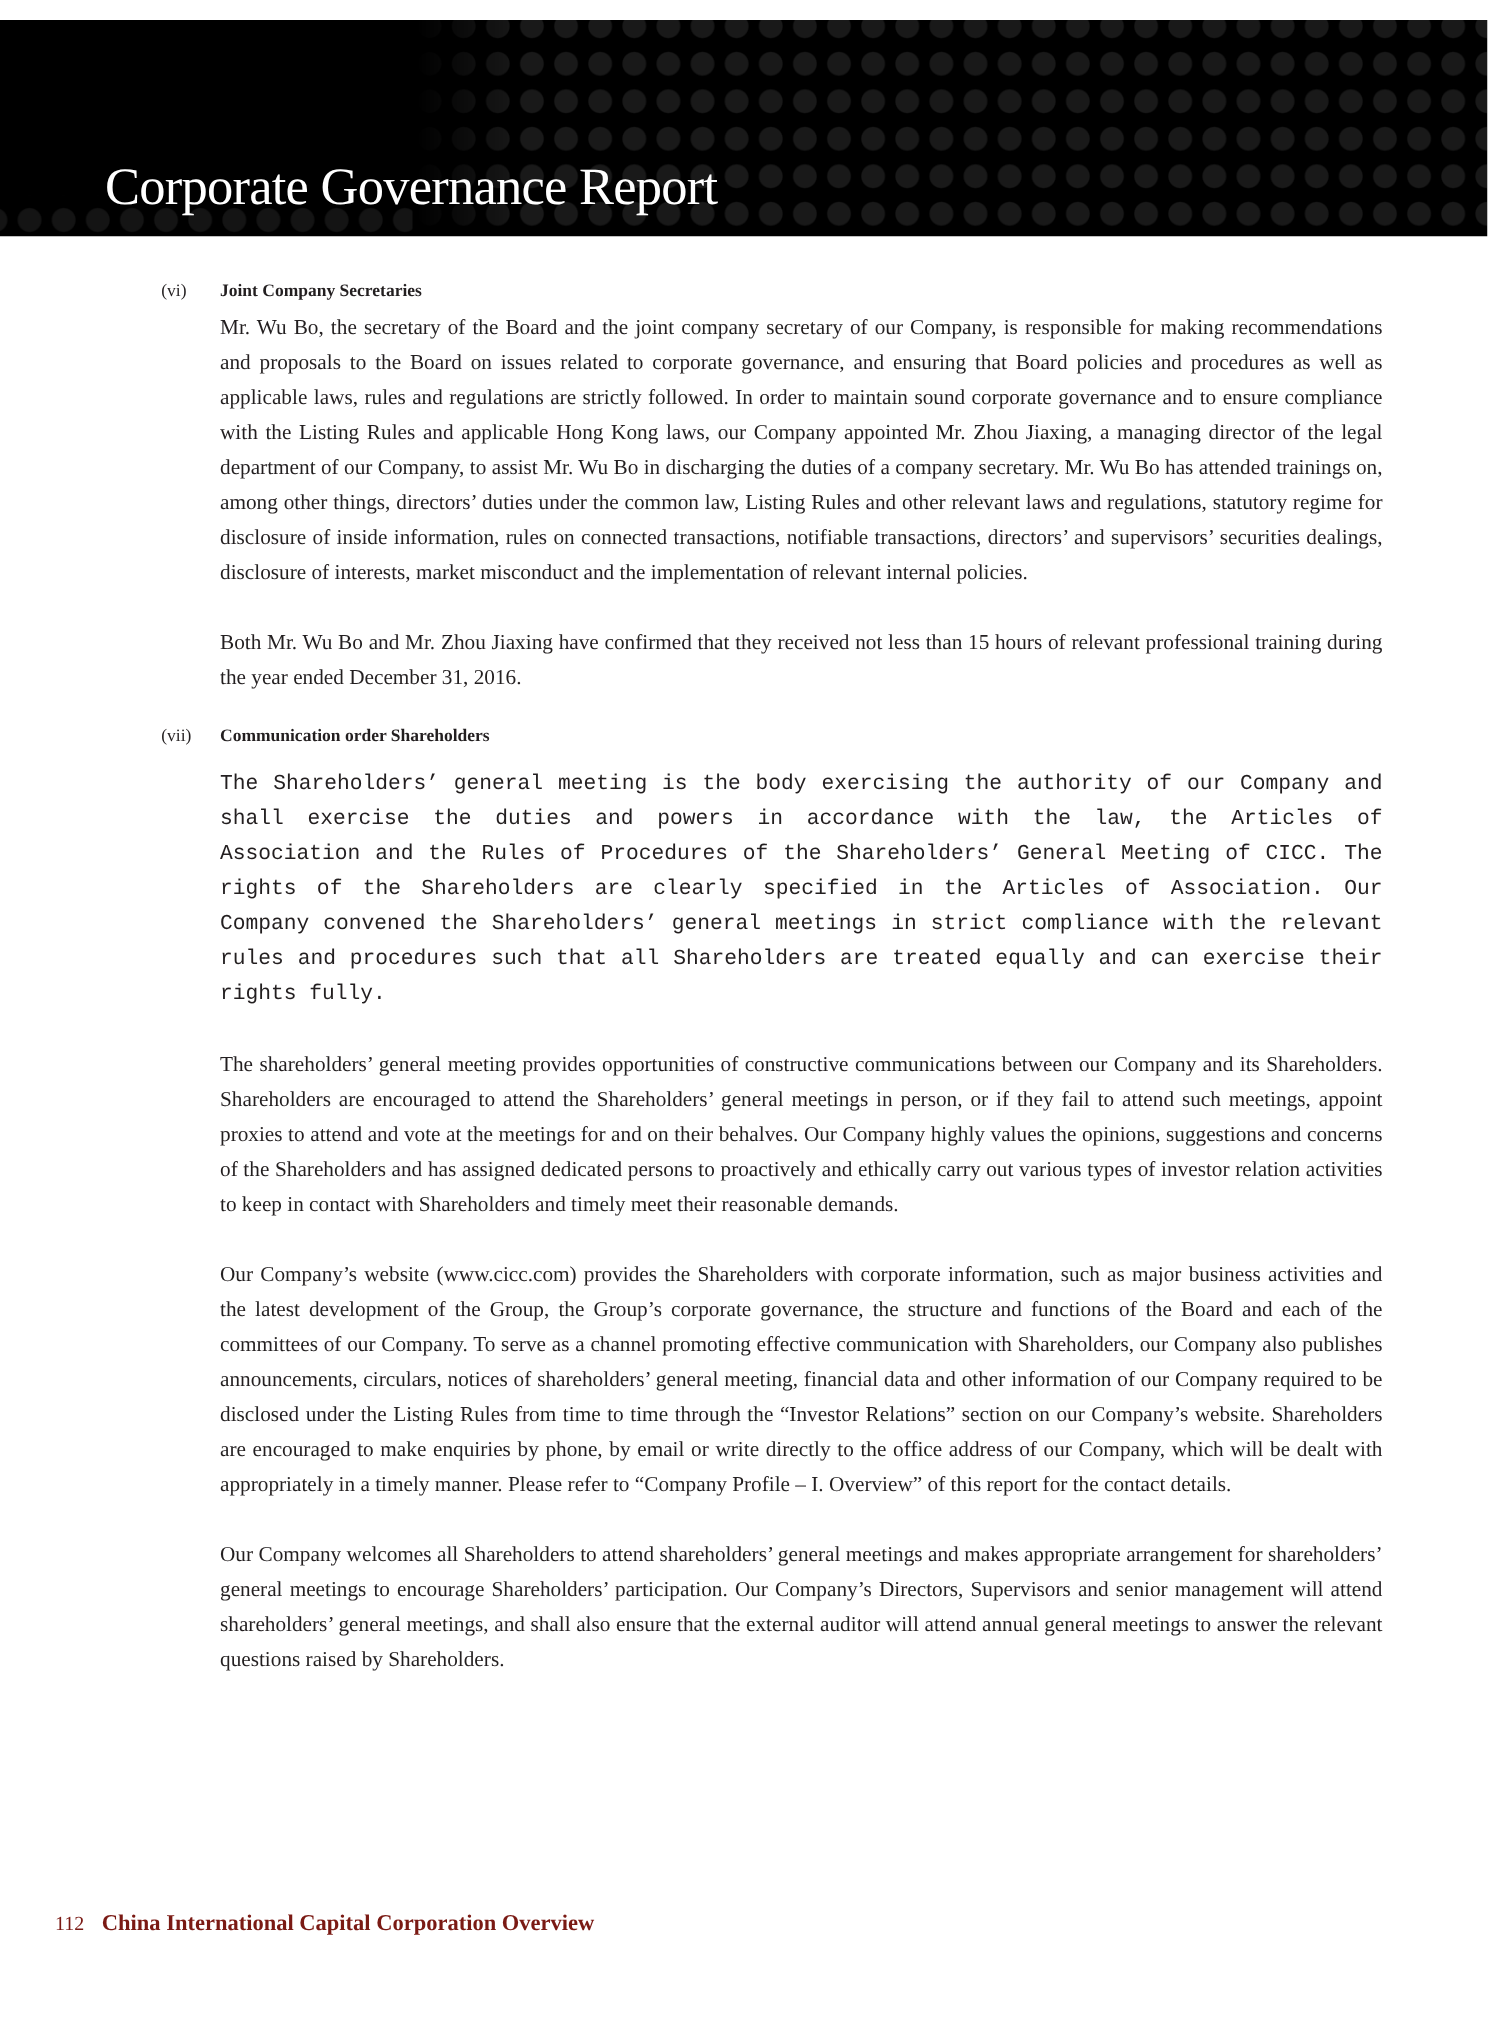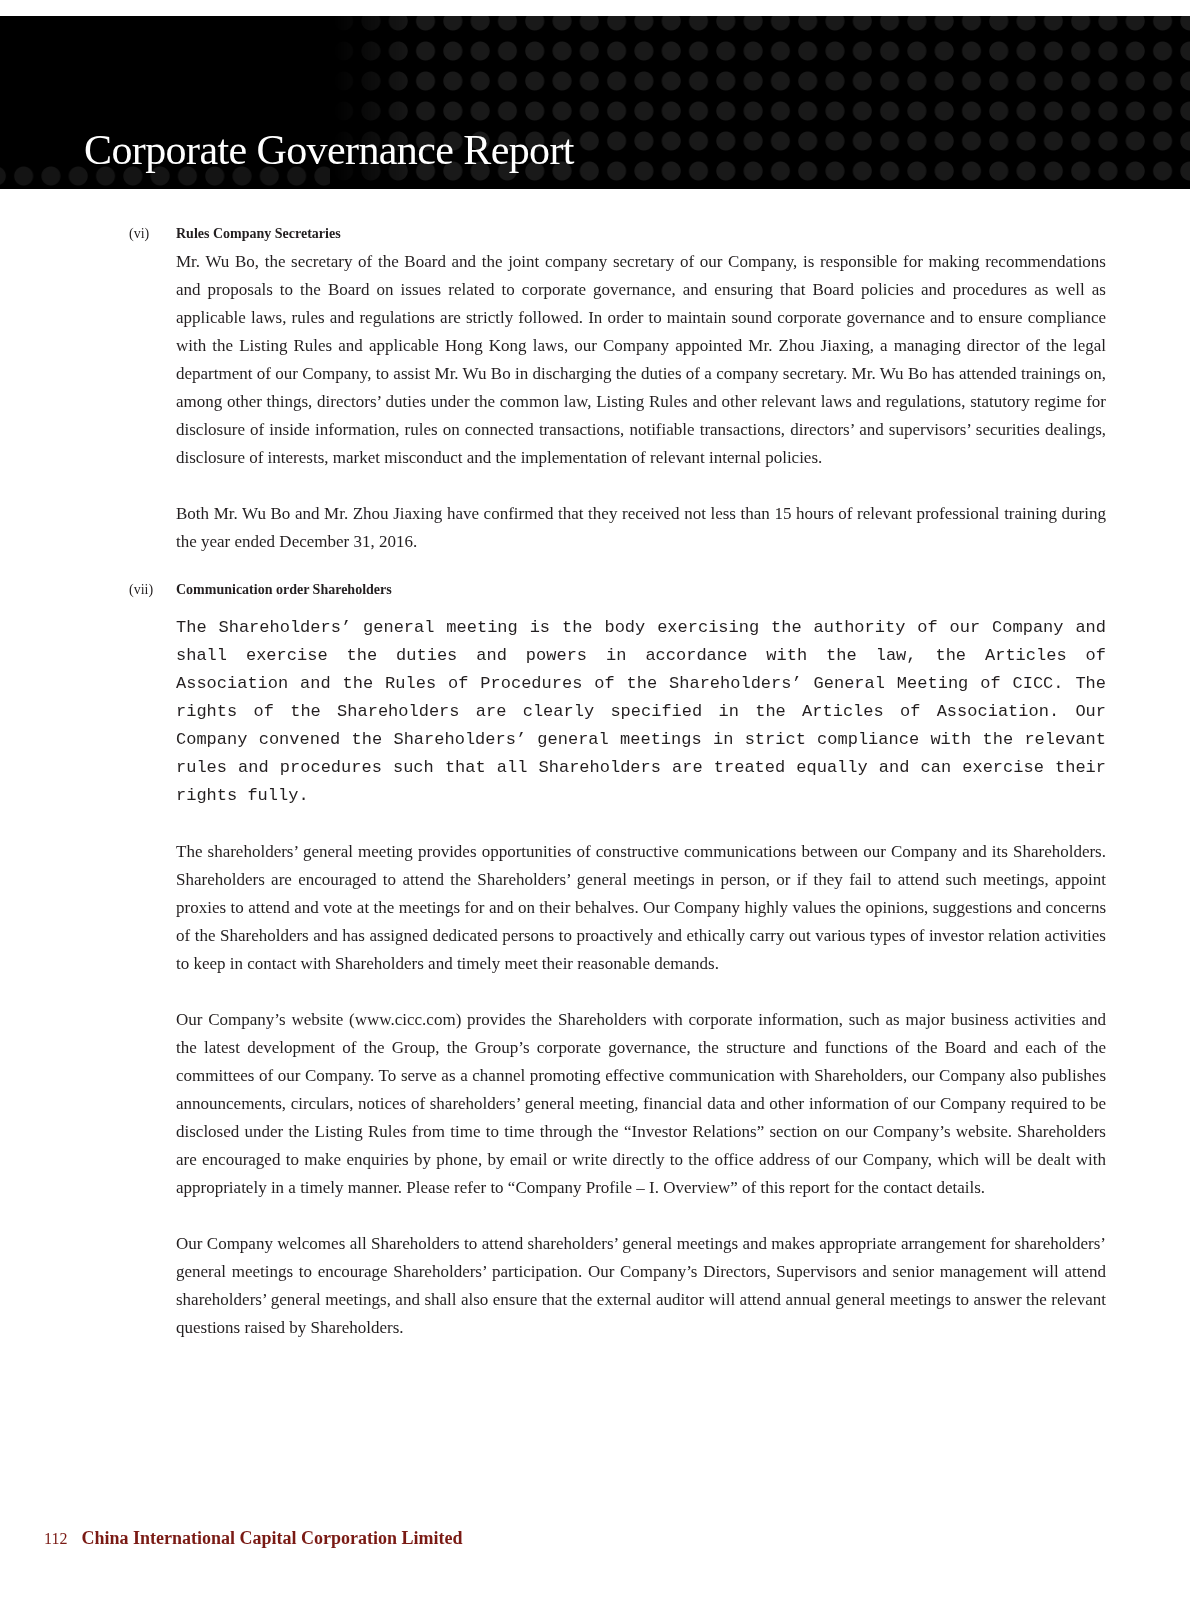--- a/index.html
+++ b/index.html
@@ -105,35 +105,35 @@
   <div class="dots d2"></div>
   <div class="dots d3"></div>
   <div class="title">Corporate Governance Report</div>
 </div>
 
 <div class="content">
 
   <div class="section sec1">
     <h2 class="section-heading">
       <span class="section-num">(vi)</span>
-      <span class="section-title">Rules Company Secretaries</span>
+      <span class="section-title">Joint Company Secretaries</span>
     </h2>
     <p class="para">Mr. Wu Bo, the secretary of the Board and the joint company secretary of our Company, is responsible for making recommendations and proposals to the Board on issues related to corporate governance, and ensuring that Board policies and procedures as well as applicable laws, rules and regulations are strictly followed. In order to maintain sound corporate governance and to ensure compliance with the Listing Rules and applicable Hong Kong laws, our Company appointed Mr. Zhou Jiaxing, a managing director of the legal department of our Company, to assist Mr. Wu Bo in discharging the duties of a company secretary. Mr. Wu Bo has attended trainings on, among other things, directors’ duties under the common law, Listing Rules and other relevant laws and regulations, statutory regime for disclosure of inside information, rules on connected transactions, notifiable transactions, directors’ and supervisors’ securities dealings, disclosure of interests, market misconduct and the implementation of relevant internal policies.</p>
     <p class="para">Both Mr. Wu Bo and Mr. Zhou Jiaxing have confirmed that they received not less than 15 hours of relevant professional training during the year ended December 31, 2016.</p>
   </div>
 
   <div class="section sec2">
     <h2 class="section-heading">
       <span class="section-num">(vii)</span>
       <span class="section-title">Communication order Shareholders</span>
     </h2>
     <p class="para">The Shareholders’ general meeting is the body exercising the authority of our Company and shall exercise the duties and powers in accordance with the law, the Articles of Association and the Rules of Procedures of the Shareholders’ General Meeting of CICC. The rights of the Shareholders are clearly specified in the Articles of Association. Our Company convened the Shareholders’ general meetings in strict compliance with the relevant rules and procedures such that all Shareholders are treated equally and can exercise their rights fully.</p>
     <p class="para">The shareholders’ general meeting provides opportunities of constructive communications between our Company and its Shareholders. Shareholders are encouraged to attend the Shareholders’ general meetings in person, or if they fail to attend such meetings, appoint proxies to attend and vote at the meetings for and on their behalves. Our Company highly values the opinions, suggestions and concerns of the Shareholders and has assigned dedicated persons to proactively and ethically carry out various types of investor relation activities to keep in contact with Shareholders and timely meet their reasonable demands.</p>
     <p class="para">Our Company’s website (www.cicc.com) provides the Shareholders with corporate information, such as major business activities and the latest development of the Group, the Group’s corporate governance, the structure and functions of the Board and each of the committees of our Company. To serve as a channel promoting effective communication with Shareholders, our Company also publishes announcements, circulars, notices of shareholders’ general meeting, financial data and other information of our Company required to be disclosed under the Listing Rules from time to time through the “Investor Relations” section on our Company’s website. Shareholders are encouraged to make enquiries by phone, by email or write directly to the office address of our Company, which will be dealt with appropriately in a timely manner. Please refer to “Company Profile – I. Overview” of this report for the contact details.</p>
     <p class="para">Our Company welcomes all Shareholders to attend shareholders’ general meetings and makes appropriate arrangement for shareholders’ general meetings to encourage Shareholders’ participation. Our Company’s Directors, Supervisors and senior management will attend shareholders’ general meetings, and shall also ensure that the external auditor will attend annual general meetings to answer the relevant questions raised by Shareholders.</p>
   </div>
 
 </div>
 
 <div class="footer">
   <span class="page-num">112</span>
-  <span class="company">China International Capital Corporation Limited</span>
+  <span class="company">China International Capital Corporation Overview</span>
 </div>
 
 </body></html>

